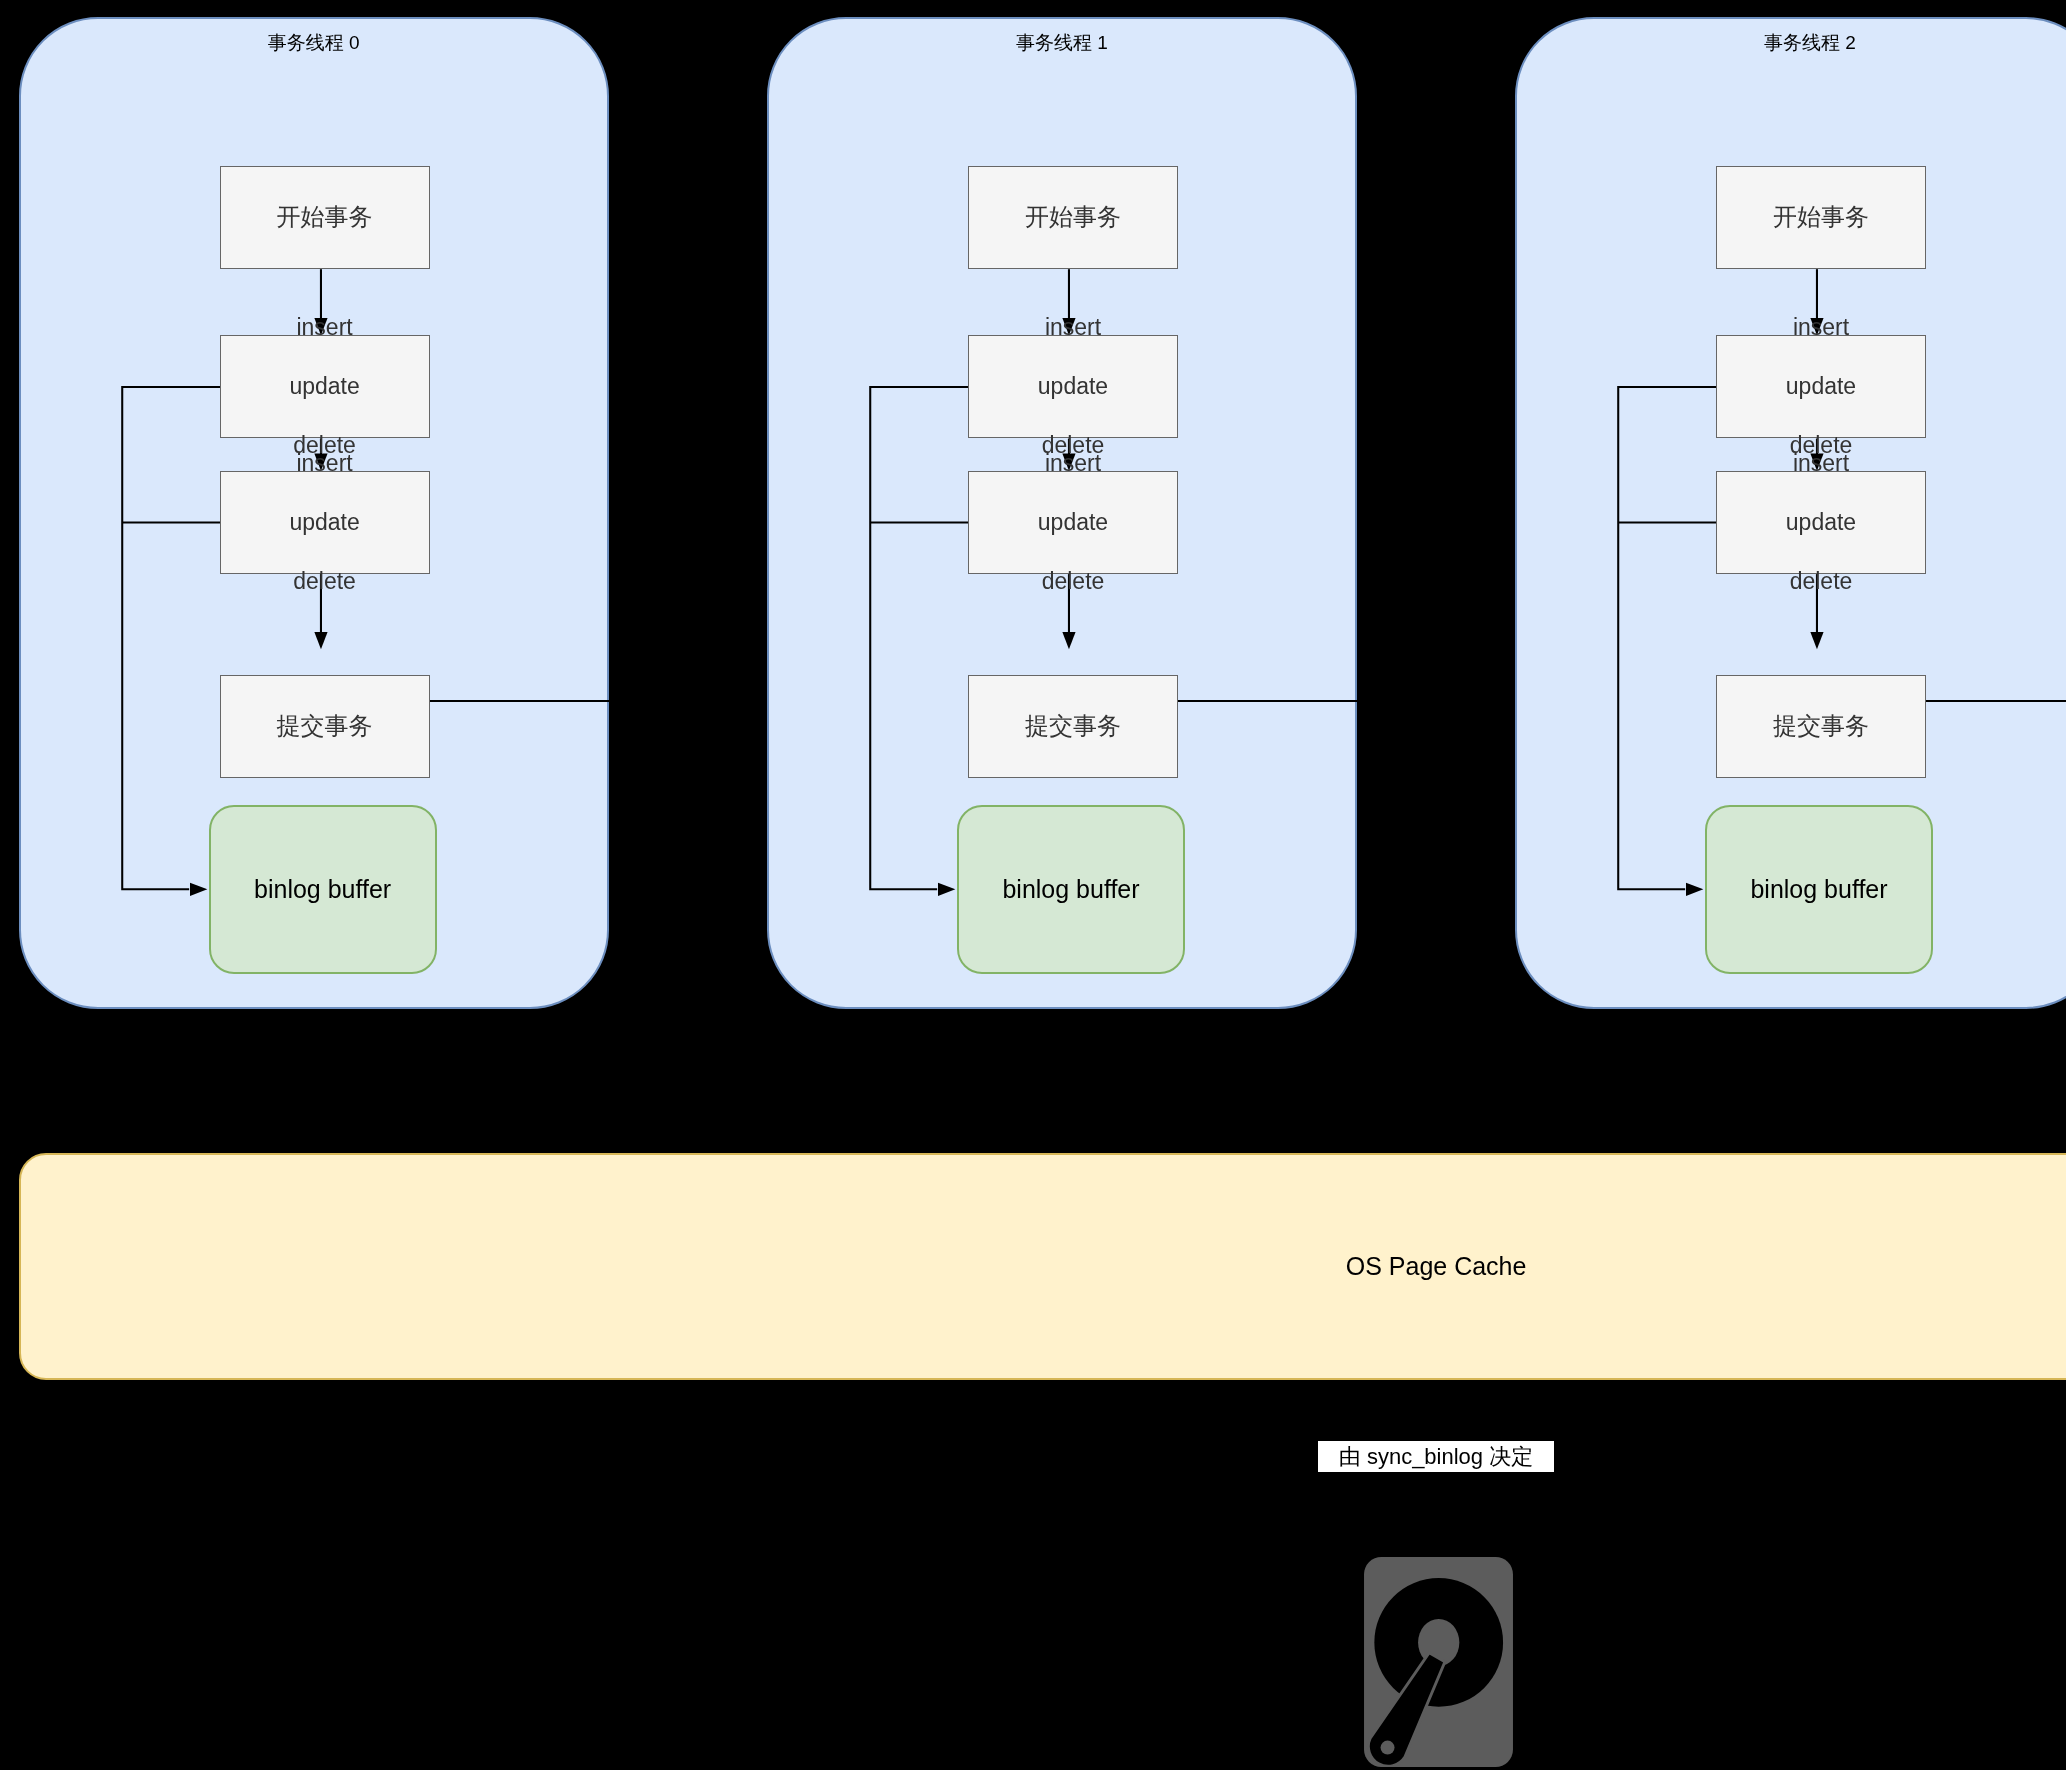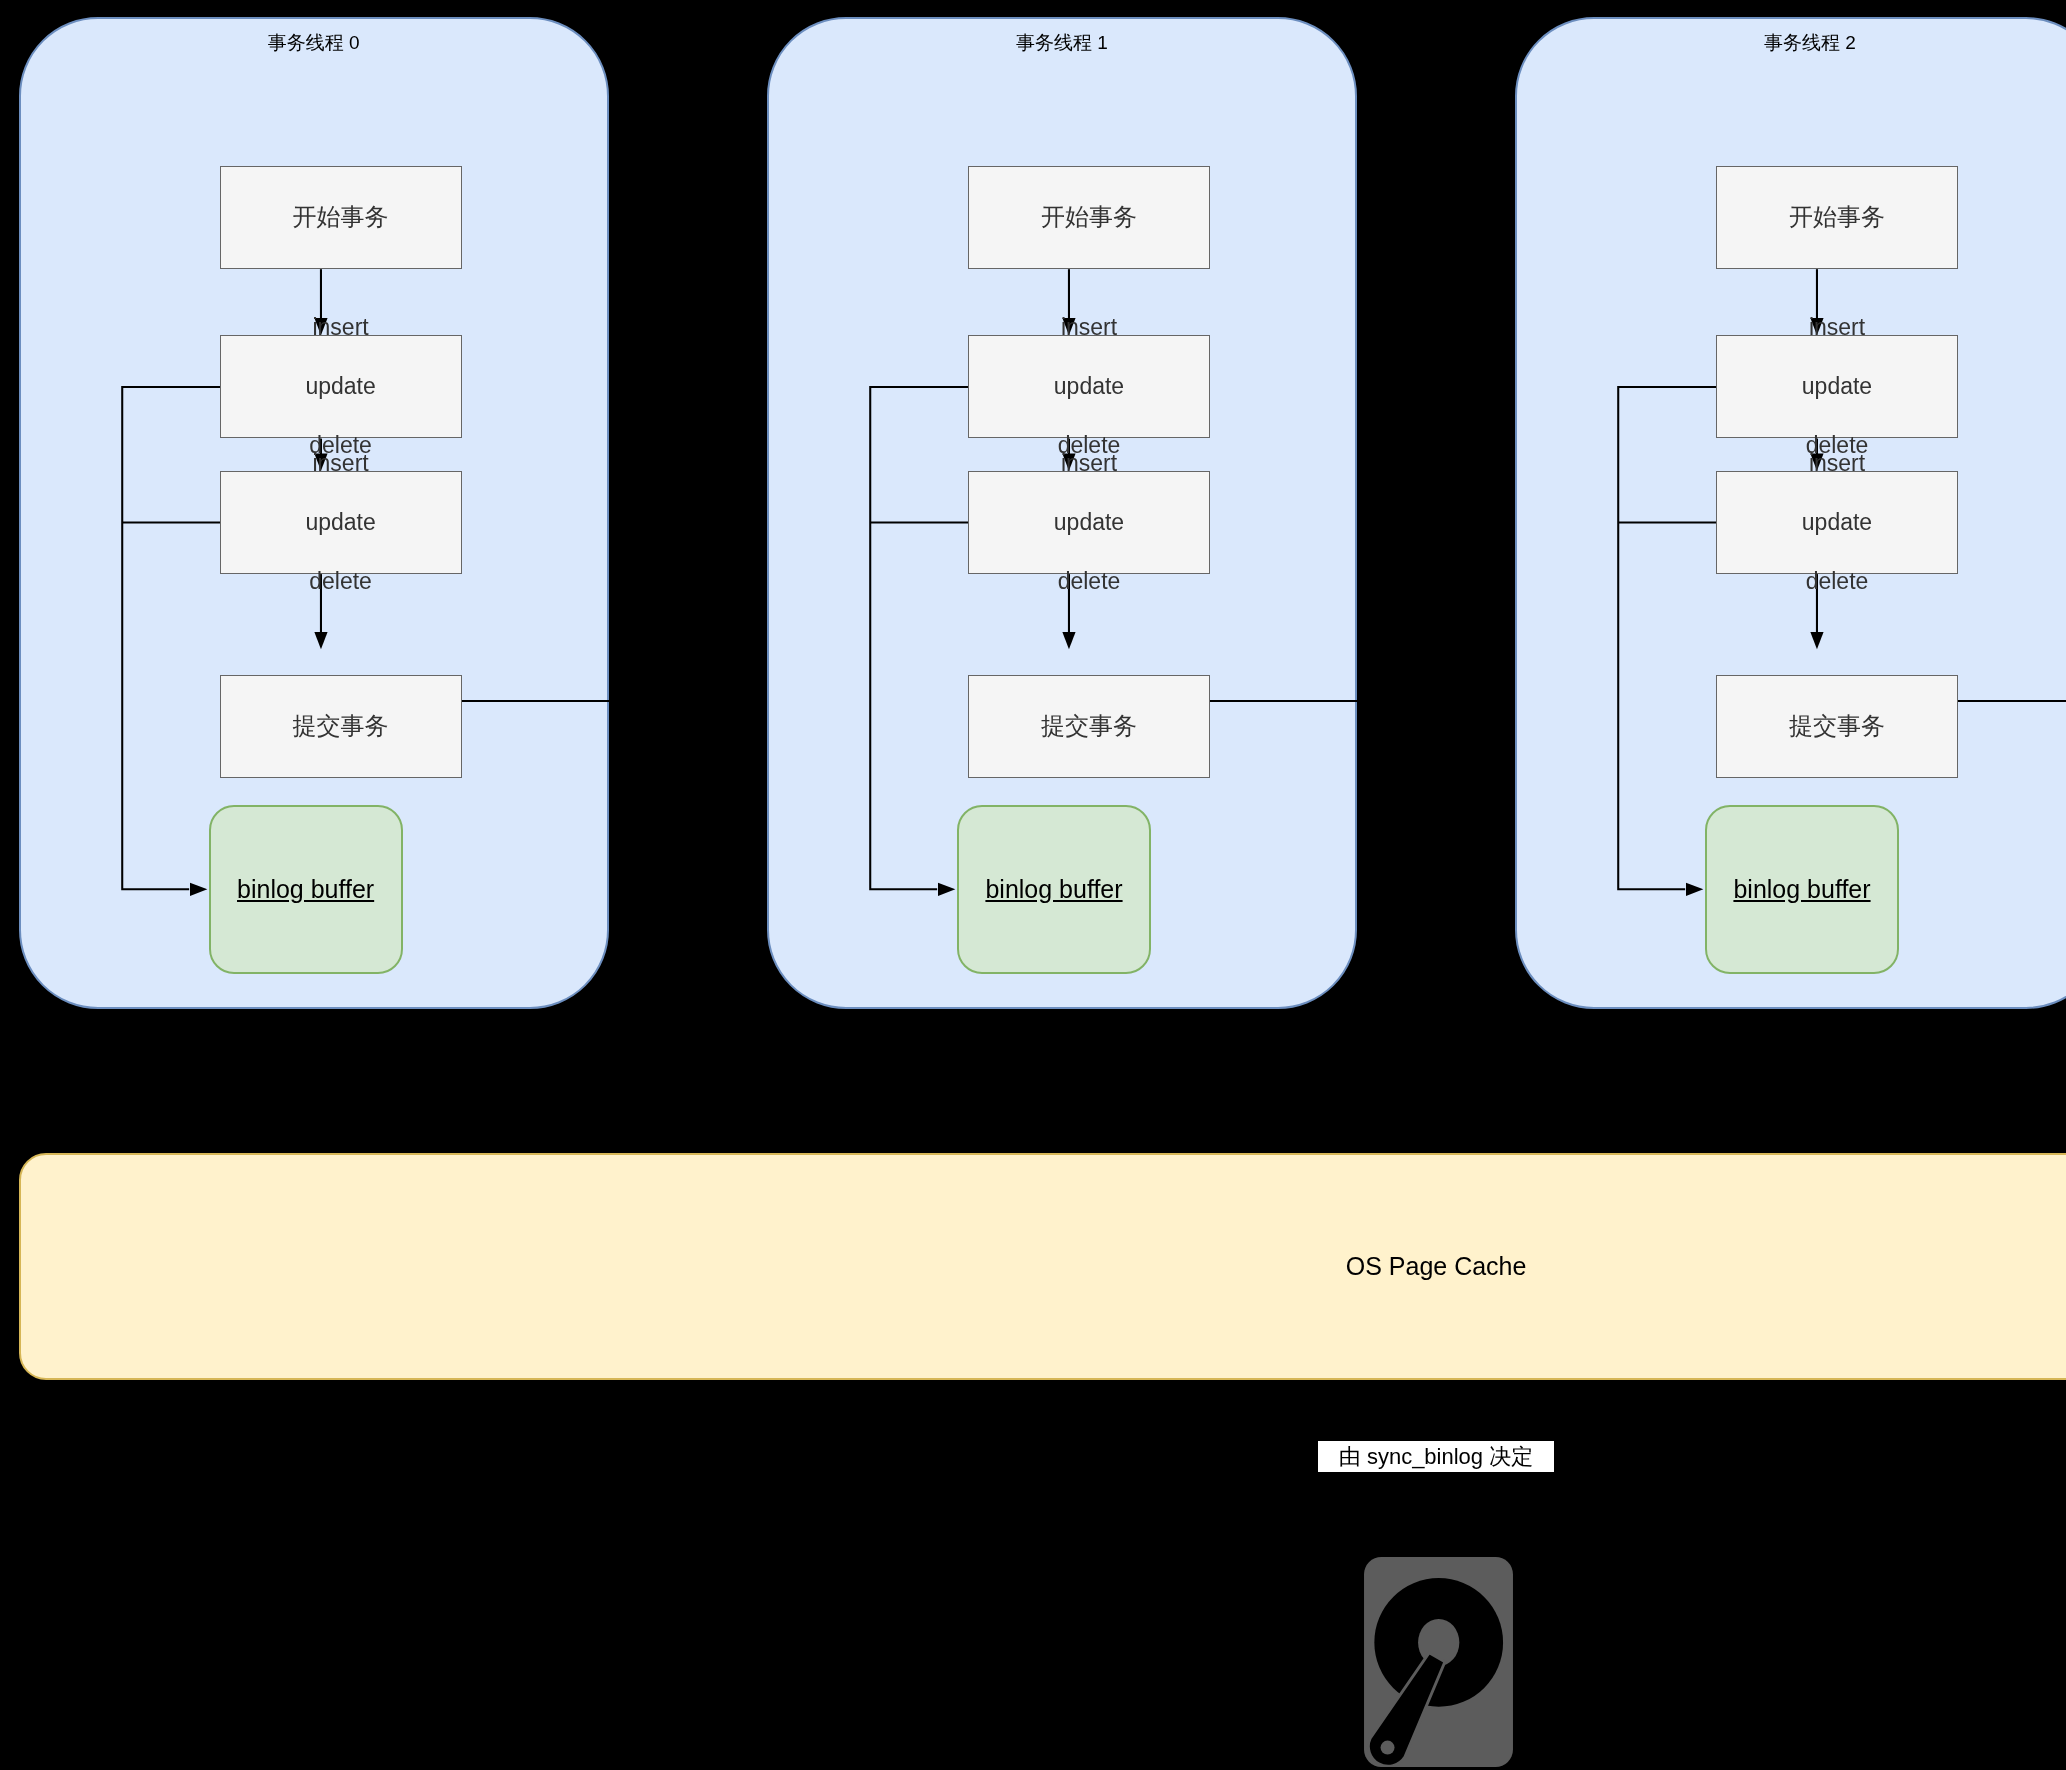--- a/index.html
+++ b/index.html
@@ -19,36 +19,36 @@
     position:absolute; top:16.5px; width:590px; height:992px;
     background:var(--panel-fill);
     border:2.1px solid var(--panel-stroke);
     border-radius:79px;
   }
   .panel-title{
     position:absolute; top:11.6px; left:0; width:100%;
     text-align:center; font-size:19px; color:var(--text);
   }
   .node{
-    position:absolute; left:199px; width:242px; height:103px;
+    position:absolute; left:199px; width:210px; height:103px;
     background:var(--box-fill); border:1.7px solid var(--box-stroke);
     display:flex; flex-direction:column; align-items:center; justify-content:center;
     color:var(--box-text); font-size:24px; text-align:center;
   }
   .node.ops{font-size:23px; line-height:32px;gap:27px;}
   .node.start{top:147px;}
   .node.op1{top:316px;}
   .node.op2{top:452px;}
   .node.commit{top:656px;}
   .binlog{
-    position:absolute; left:188px; top:786px; width:194px; height:169px;
+    position:absolute; left:188px; top:786px; width:228px; height:169px;
     background:var(--binlog-fill); border:2.1px solid var(--binlog-stroke);
     border-radius:25px;
     display:flex; align-items:center; justify-content:center;
-    color:var(--text); font-size:25px;text-decoration:underline;
+    color:var(--text); font-size:25px;
   }
   svg.connectors{position:absolute; inset:0; width:590px; height:992px; pointer-events:none;}
   svg.connectors .stroke{stroke:var(--line); stroke-width:5px; fill:none;}
   svg.connectors .head{fill:var(--line); stroke:none;}
 
   .cache{
     position:absolute; left:18.6px; top:1153px; width:2835px; height:227px;
     background:var(--cache-fill); border:2.5px solid var(--cache-stroke);
     border-radius:27px;
     display:flex; align-items:center; justify-content:center;

